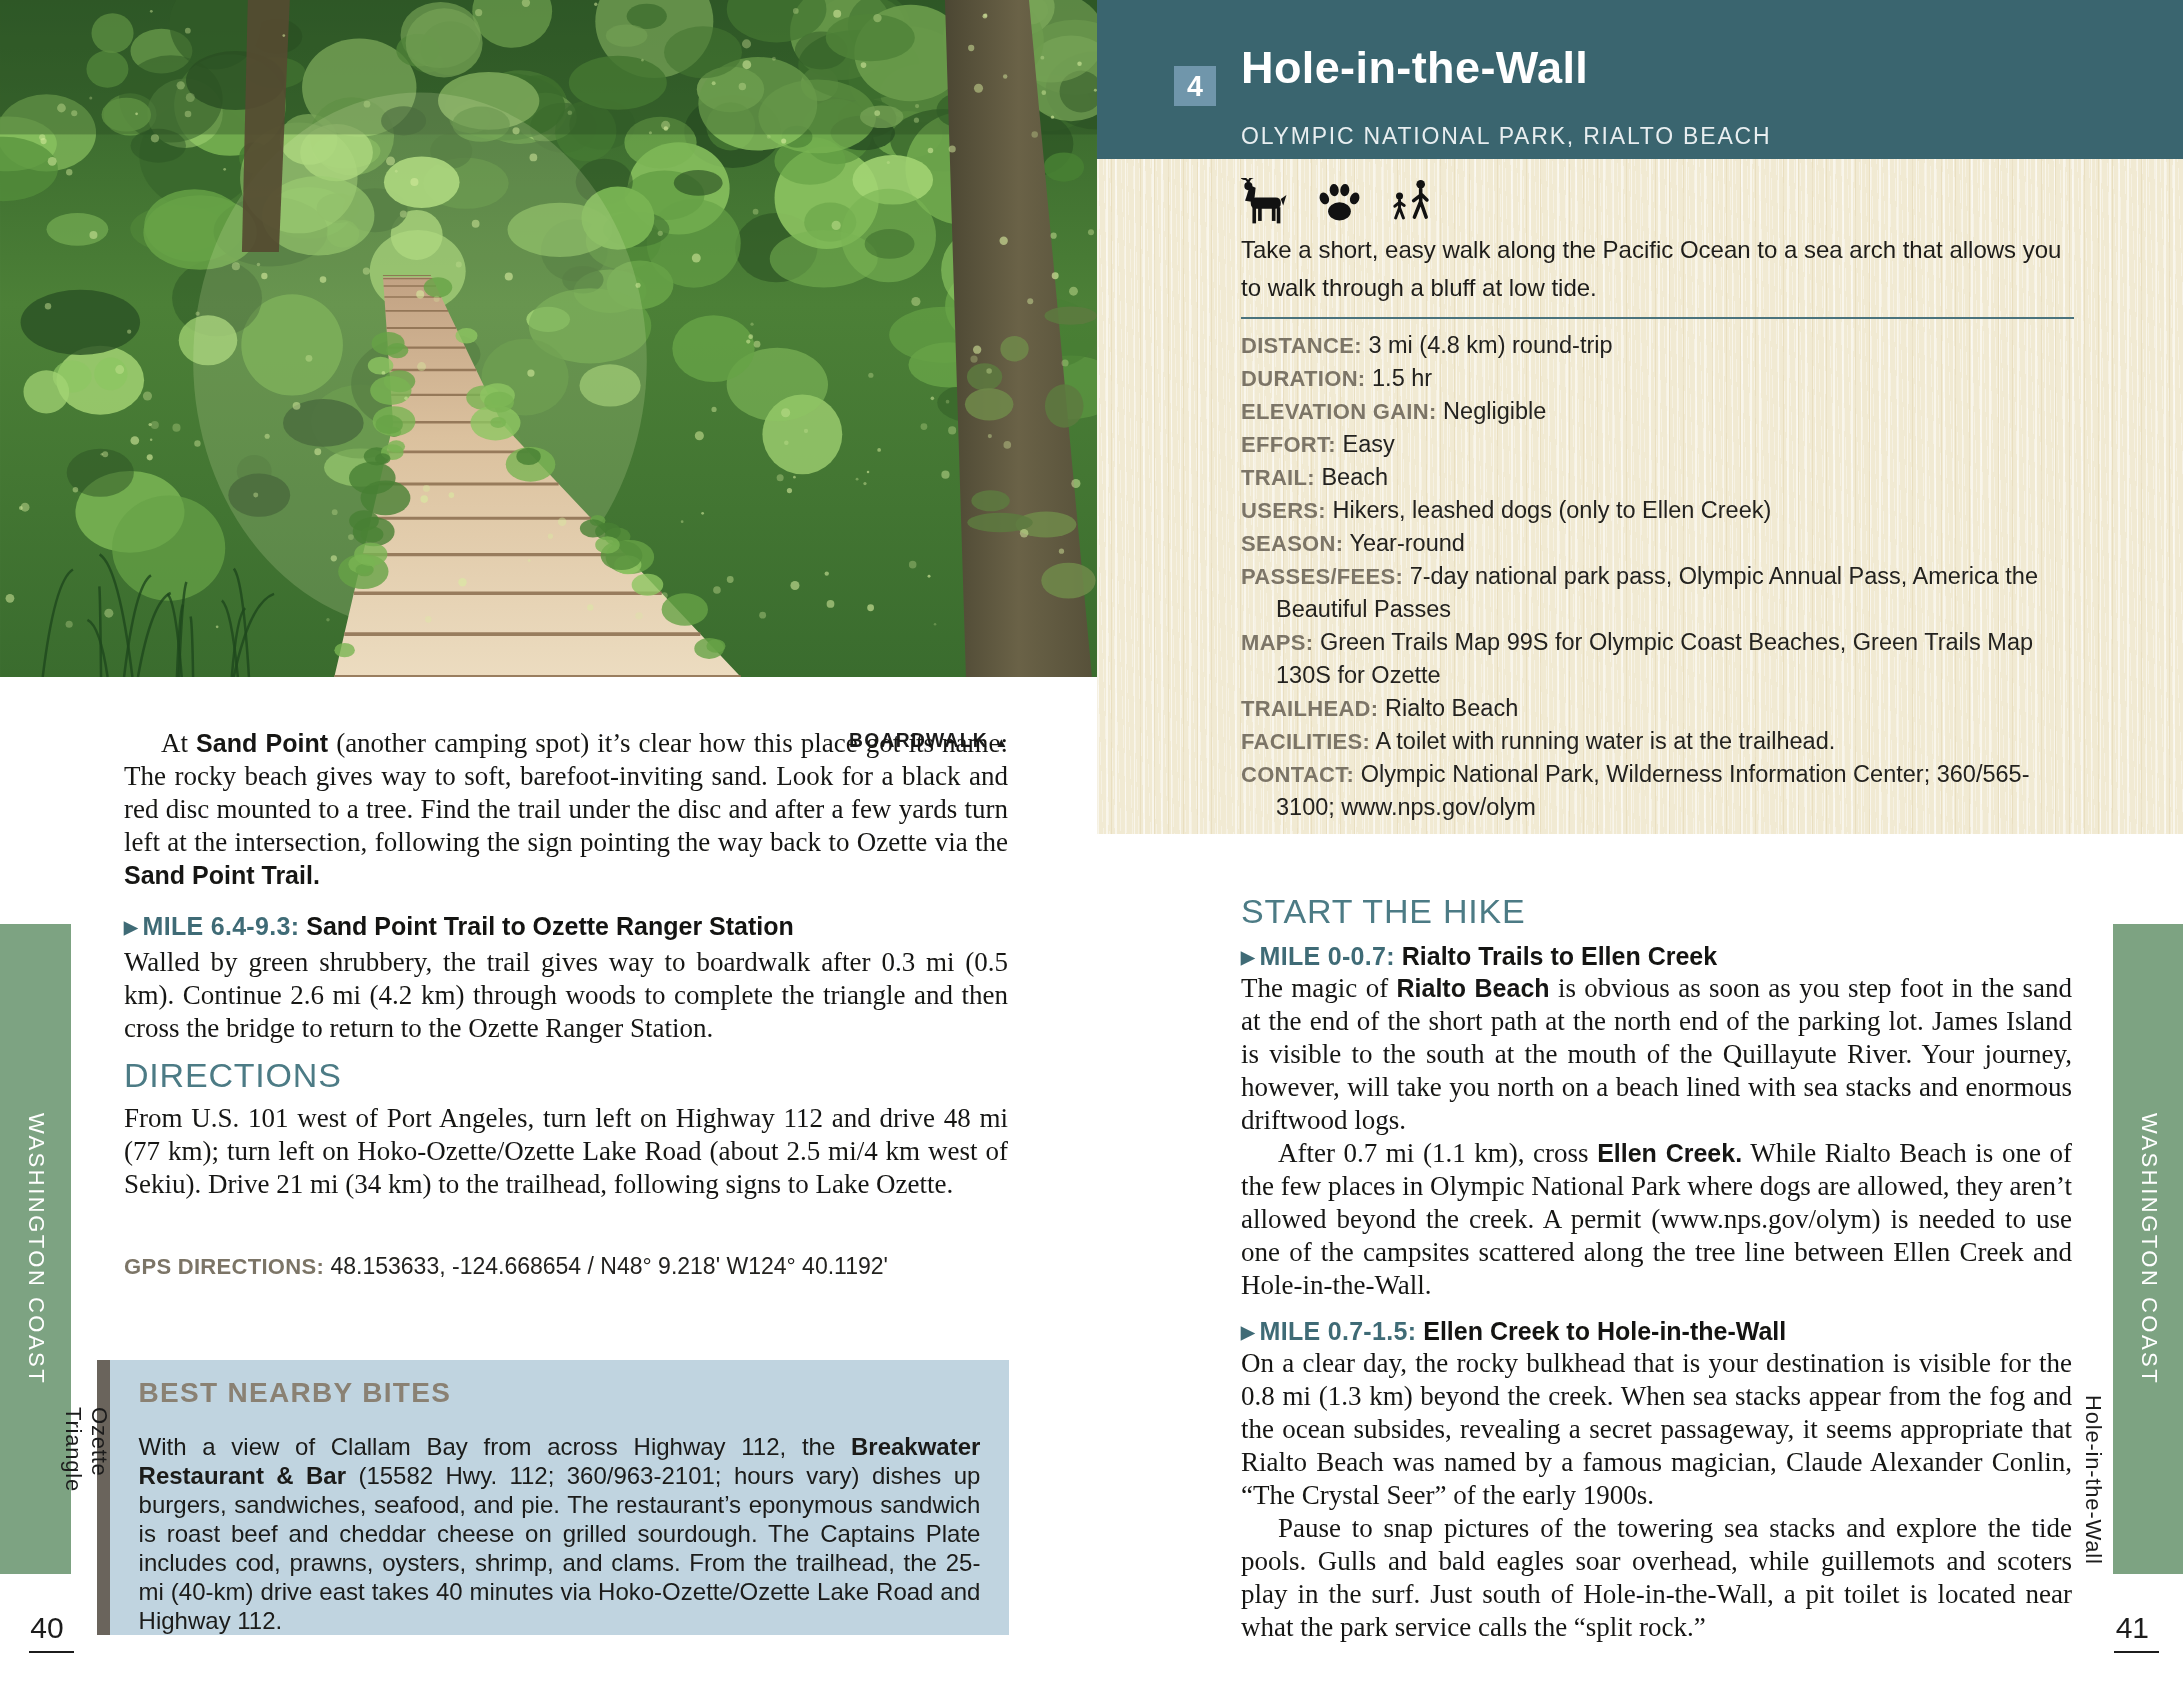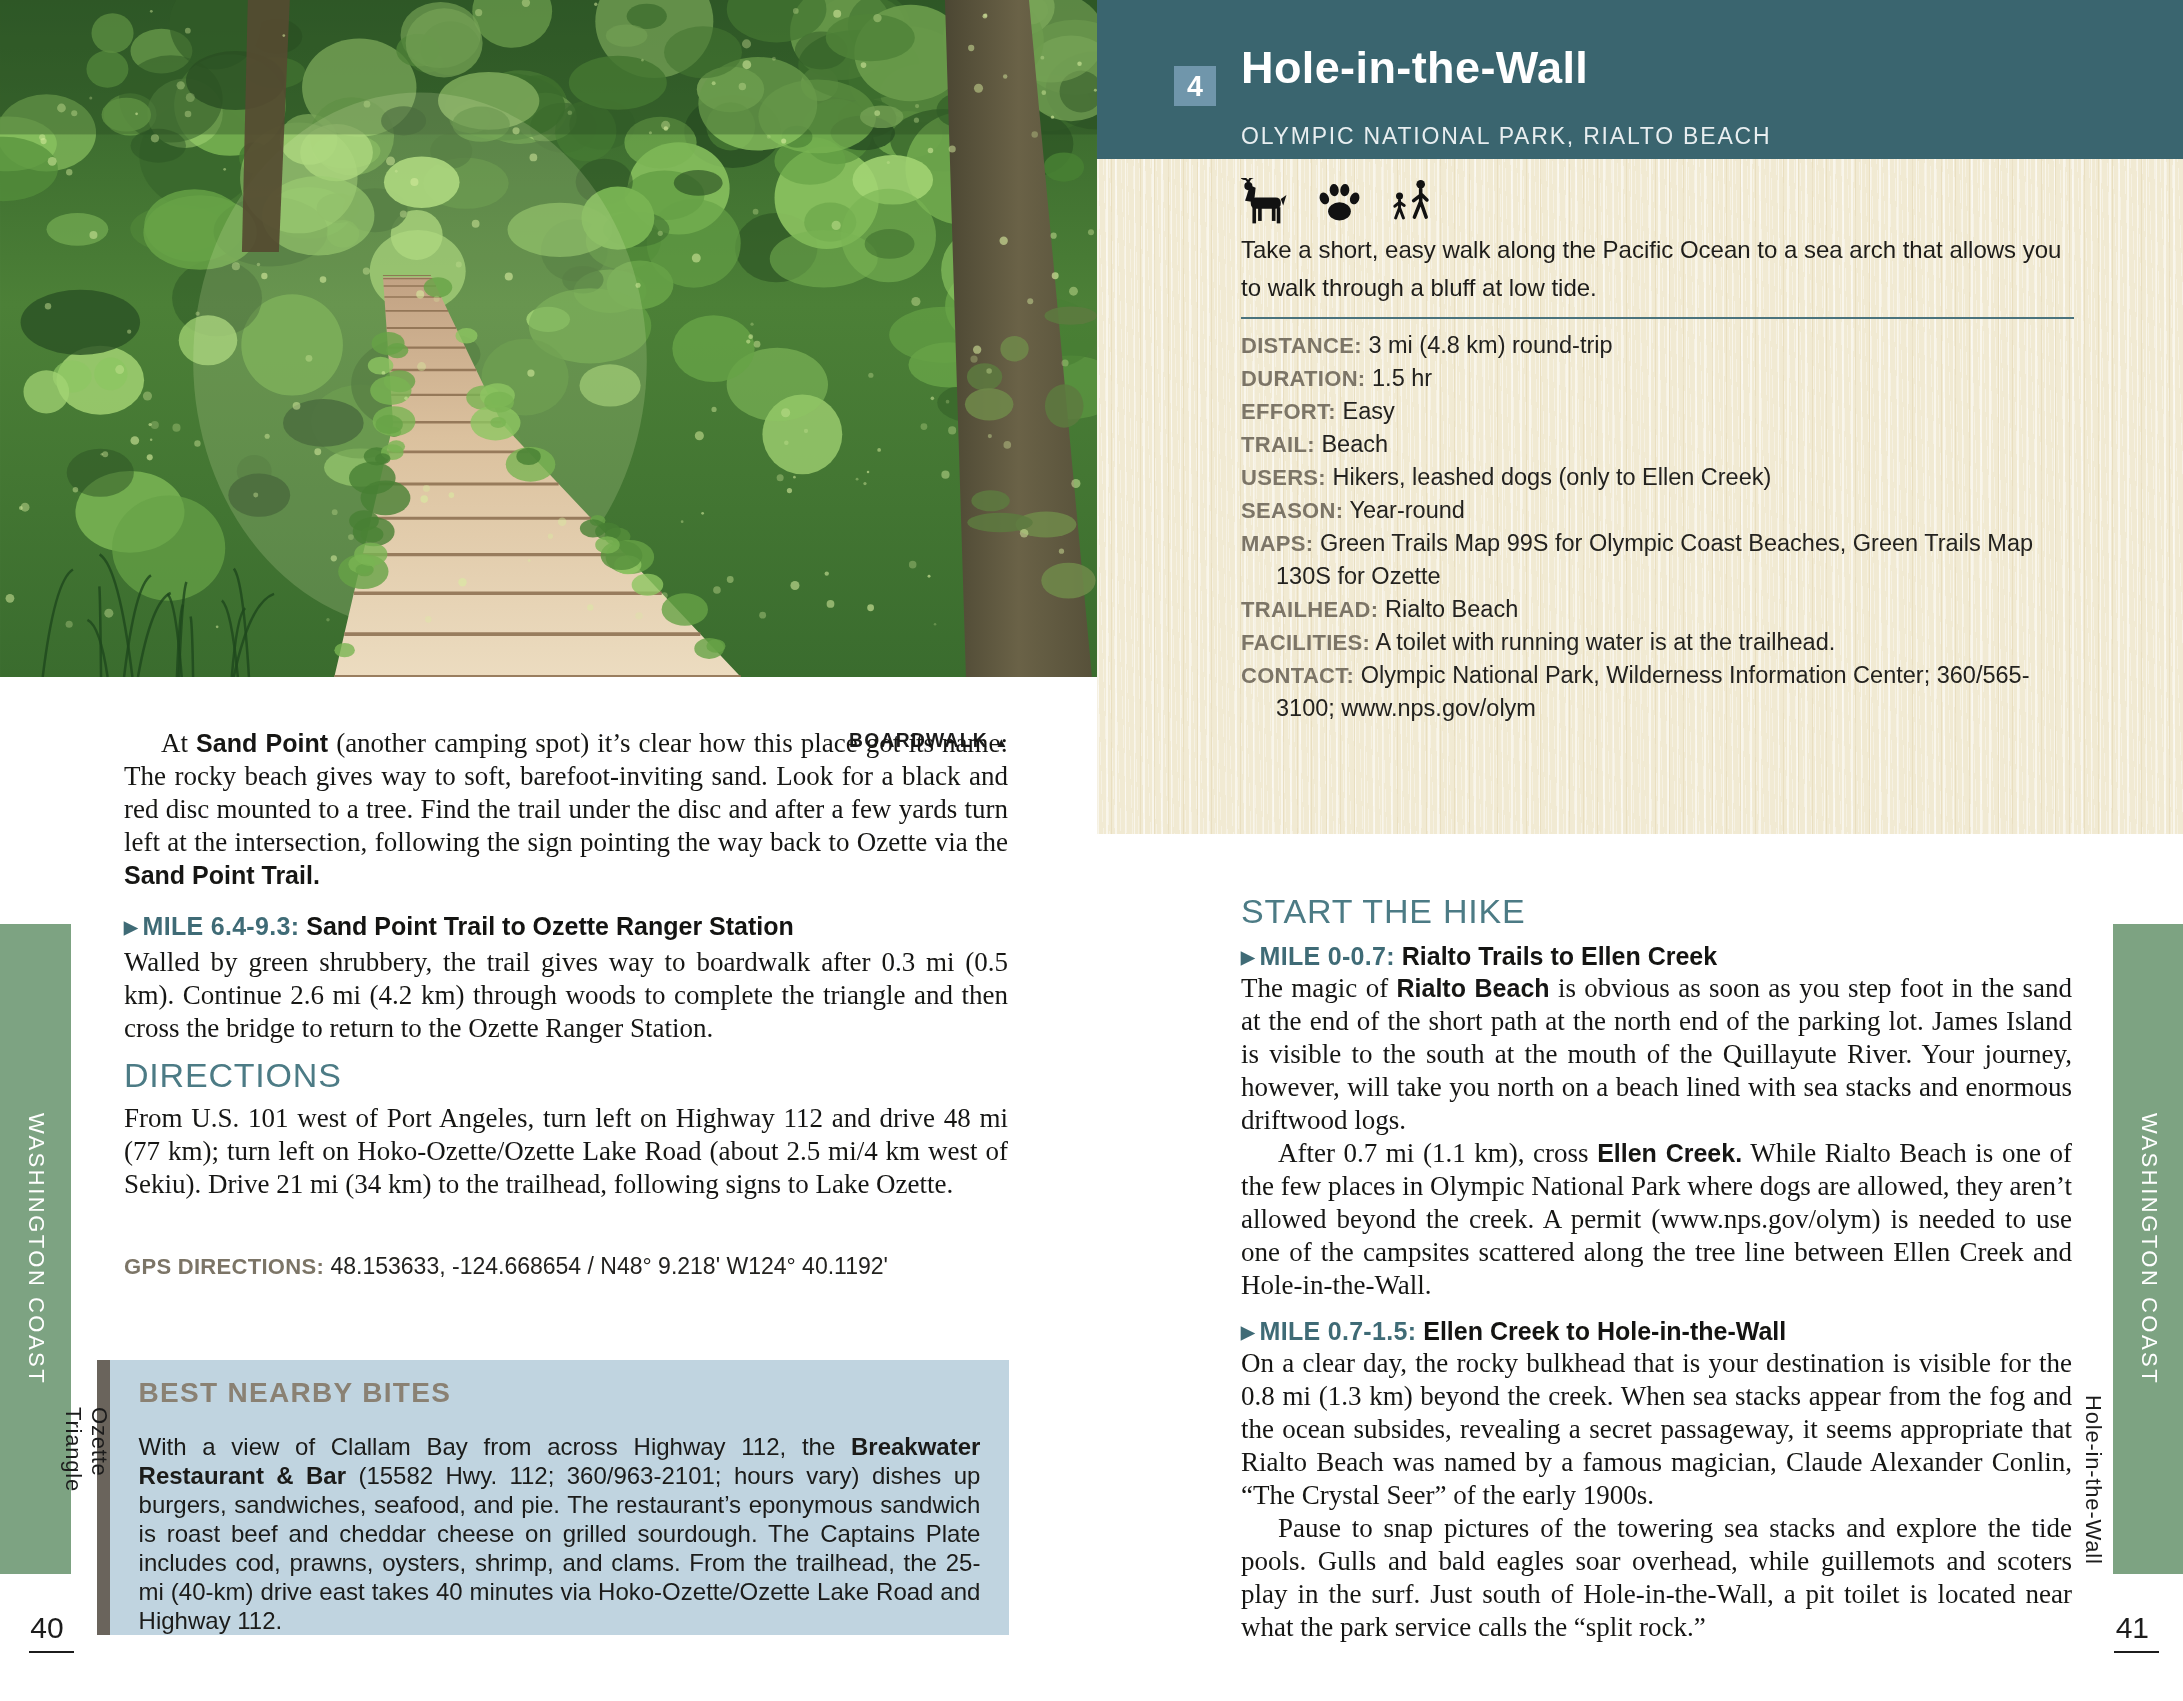--- a/index.html
+++ b/index.html
@@ -590,24 +590,26 @@
         </g>
       </svg>
     </div>
 
     <p class="intro">Take a short, easy walk along the Pacific Ocean to a sea arch that allows you to walk through a bluff at low tide.</p>
     <div class="rule"></div>
 
     <div class="stats">
       <div class="stat"><b>DISTANCE:</b> <span>3 mi (4.8 km) round-trip</span></div>
       <div class="stat"><b>DURATION:</b> <span>1.5 hr</span></div>
+      <div class="stat"><b>ELEVATION GAIN:</b> <span>Negligible</span></div>
       <div class="stat"><b>EFFORT:</b> <span>Easy</span></div>
       <div class="stat"><b>TRAIL:</b> <span>Beach</span></div>
       <div class="stat"><b>USERS:</b> <span>Hikers, leashed dogs (only to Ellen Creek)</span></div>
       <div class="stat"><b>SEASON:</b> <span>Year-round</span></div>
+      <div class="stat"><b>PASSES/FEES:</b> <span>7-day national park pass, Olympic Annual Pass, America the Beautiful Passes</span></div>
       <div class="stat"><b>MAPS:</b> <span>Green Trails Map 99S for Olympic Coast Beaches, Green Trails Map 130S for Ozette</span></div>
       <div class="stat"><b>TRAILHEAD:</b> <span>Rialto Beach</span></div>
       <div class="stat"><b>FACILITIES:</b> <span>A toilet with running water is at the trailhead.</span></div>
       <div class="stat"><b>CONTACT:</b> <span>Olympic National Park, Wilderness Information Center; 360/565-3100; www.nps.gov/olym</span></div>
     </div>
   </section>
 
   <h2 class="sechead abs" style="left:1241px;top:892px">START THE HIKE</h2>
 
   <div class="mile abs" style="left:1241px;top:942px;width:831px">

